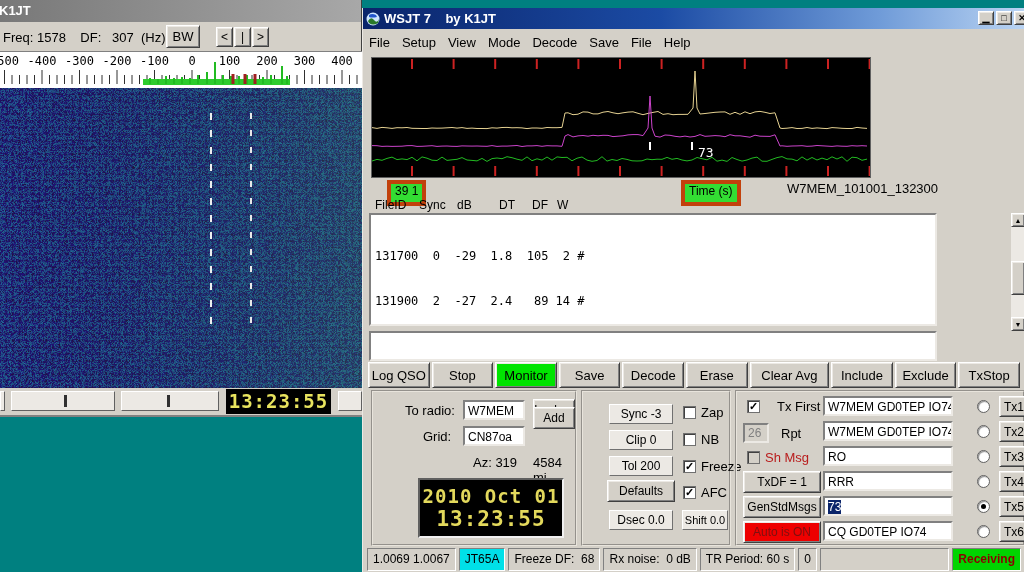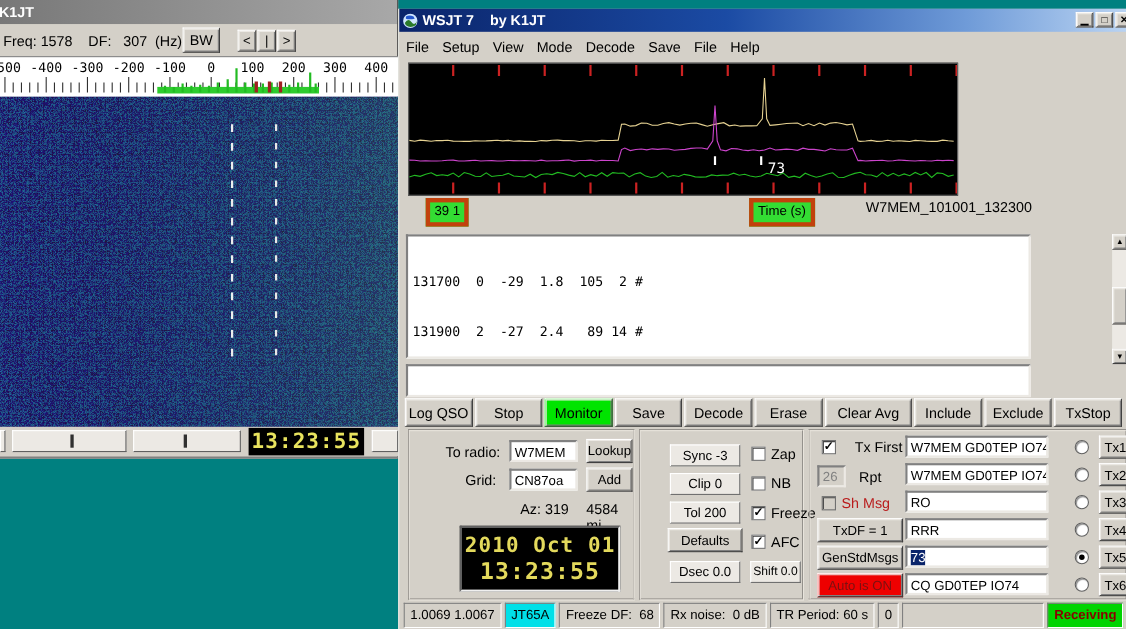--- a/index.html
+++ b/index.html
@@ -62,21 +62,21 @@
   #grp-station { left:8px;  width:206px; }
   #grp-params  { left:218px; width:150px; }
   #grp-tx      { left:372px; width:290px; }
 
   
   .st-lbl { position:absolute; font-size:13px; }
   .field { background:#fff; border:2px solid; border-color:#808080 #ece9e4 #ece9e4 #808080; font-size:12px; padding:1px 3px; height:20px; line-height:16px; overflow:hidden; white-space:nowrap; }
   #to-radio-input { position:absolute; left:90px; top:8px; width:62px; }
   #grid-input     { position:absolute; left:90px; top:34px; width:62px; }
   #lookup-btn { position:absolute; left:160px; top:7px; width:42px; height:22px; font-size:12px; }
-  #add-btn    { position:absolute; left:160px; top:33px; width:42px; height:22px; font-size:12px; }
+  #add-btn    { position:absolute; left:160px; top:15px; width:42px; height:22px; font-size:12px; }
   #lcd { position:absolute; left:45px; top:86px; width:146px; height:60px; background:#000; border:2px solid; border-color:#606060 #f0f0f0 #f0f0f0 #606060; color:#e3d95c; font-family:"DejaVu Sans Mono", monospace; font-weight:bold; text-align:center; }
   #lcd .d1 { font-size:19px; margin-top:5px; letter-spacing:1px; }
   #lcd .d2 { font-size:21px; letter-spacing:1px; }
 
   
   .pbox { position:absolute; left:26px; width:64px; height:20px; background:#ece9e4; border:1px solid; border-color:#fff #707070 #707070 #fff; font-size:12px; text-align:center; line-height:18px; }
   .cbrow { position:absolute; left:100px; display:flex; align-items:center; height:14px; }
   .cb { width:13px; height:13px; background:#fff; border:1px solid #707070; box-shadow:inset 1px 1px 0 #404040; font-size:11px; font-weight:bold; line-height:11px; text-align:center; margin-right:5px; }
   .cb.off::after { content:""; }
   .cb.on::after { content:"✓"; }
@@ -297,20 +297,28 @@
       </svg>
   </div>
 
 
   <div id="label-row">
     <span class="greenlbl" style="left:24px;top:0;">39 1</span>
     <span class="greenlbl" style="left:318px;top:0;">Time (s)</span>
     <span id="file-name">W7MEM_101001_132300</span>
   </div>
 
+  <div id="decode-headers">
+    <span style="left:12px">FileID</span>
+    <span style="left:56px">Sync</span>
+    <span style="left:94px">dB</span>
+    <span style="left:136px">DT</span>
+    <span style="left:169px">DF</span>
+    <span style="left:194px">W</span>
+  </div>
 
   <div id="decode-box" class="sunken-white">
     <div>131700  0  -29  1.8  105  2 #</div>
     <div>131900  2  -27  2.4   89 14 #</div>
     
     
     
     
   </div>
 

